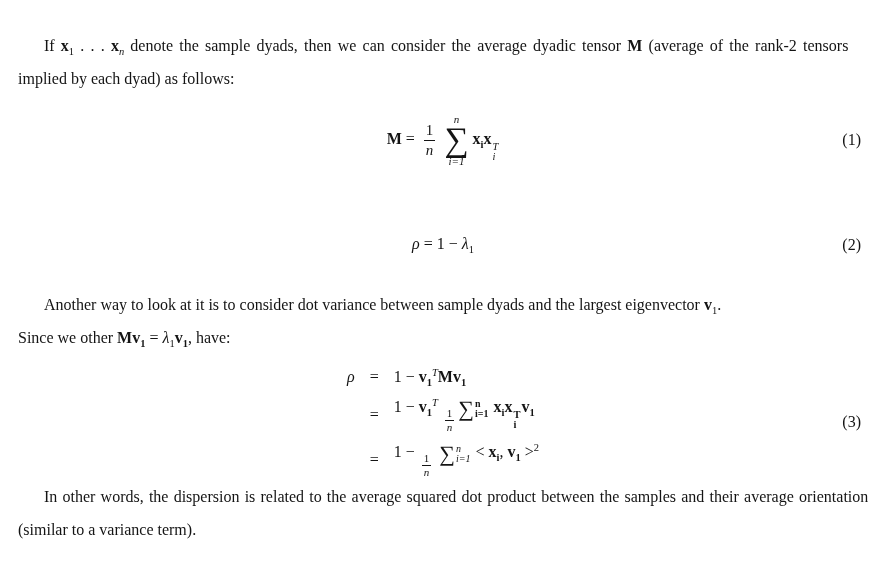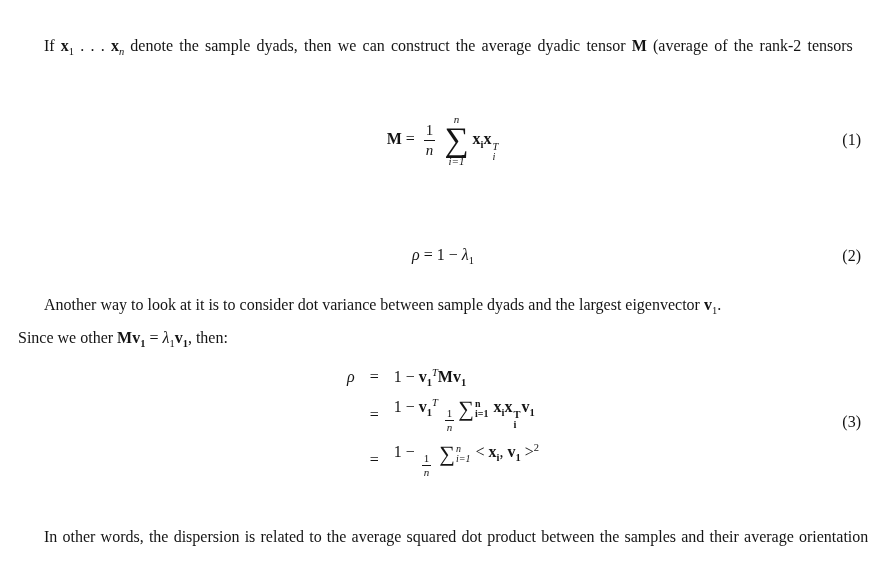--- a/index.html
+++ b/index.html
@@ -16,21 +16,21 @@
   .line {
     position: absolute;
     left: 18px;
     width: 850px;
     line-height: 33px;
     white-space: nowrap;
     text-align: left;
   }
   .indent { text-indent: 26px; }
   .ws1 { word-spacing: 2.2px; }
-  .ws2 { word-spacing: 1.2px; margin-top: 40px; }
+  .ws2 { word-spacing: 1.2px; }
 
   .b { font-weight: bold; }
   .i { font-style: italic; }
 
   .sb { font-size: 10.5px; vertical-align: -4px; }
   .sp { font-size: 10.5px; vertical-align: 6px; }
 
   
   .ss {
     display: inline-flex; flex-direction: column; align-items: flex-start;
@@ -88,45 +88,46 @@
     justify-items: start;
     white-space: nowrap;
   }
   .align3 .rel { padding: 0 2px; }
 </style>
 </head>
 <body>
 
 <div class="page">
 
-  <div class="line indent ws1" style="top:29px"><span>If </span><span class="b">x</span><span class="sb ">1</span><span> . . . </span><span class="b">x</span><span class="sb i">n</span><span> denote the sample dyads, then we can construct the average dyadic tensor </span><span class="b">M</span><span> (average of the rank-2 tensors</span></div>
+  <div class="line indent ws1" style="top:29px"><span>If </span><span class="b">x</span><span class="sb ">1</span><span> . . . </span><span class="b">x</span><span class="sb i">n</span><span> denote the sample dyads, then we can consider the average dyadic tensor </span><span class="b">M</span><span> (average of the rank-2 tensors</span></div>
+  <div class="line" style="top:62px"><span>implied by each dyad) as follows:</span></div>
 
   <div class="eqrow" style="top:108px;height:64px">
     <span class="eqmath"><span class="b">M</span><span> = </span><span class="sfrac dfrac">
           <span class="num">1</span>
           <span class="den i">n</span>
         </span><span class="bigsum">
           <span class="lim i">n</span>
           <span class="sig">∑</span>
           <span class="lim i">i=1</span>
         </span><span class="b">x</span><span class="sb b">i</span><span class="b">x</span><span class="ss">
           <span class="i">T</span>
           <span class="i">i</span>
         </span></span>
     <span class="eqnum">(1)</span>
   </div>
 
 
-  <div class="eqrow" style="top:239px;height:34px">
+  <div class="eqrow" style="top:228px;height:34px">
     <span class="eqmath"><span class="i">ρ</span><span> = 1 − </span><span class="i">λ</span><span class="sb ">1</span></span>
     <span class="eqnum">(2)</span>
   </div>
 
   <div class="line indent" style="top:288px"><span>Another way to look at it is to consider dot variance between sample dyads and the largest eigenvector </span><span class="b">v</span><span class="sb ">1</span><span>.</span></div>
-  <div class="line" style="top:321px"><span>Since we other </span><span class="b">Mv</span><span class="sb b">1</span><span> = </span><span class="i">λ</span><span class="sb ">1</span><span class="b">v</span><span class="sb b">1</span><span>, then:</span></div>
+  <div class="line" style="top:321px"><span>Since we other </span><span class="b">Mv</span><span class="sb b">1</span><span> = </span><span class="i">λ</span><span class="sb ">1</span><span class="b">v</span><span class="sb b">1</span><span>, have:</span></div>
 
   <div class="eqrow" style="top:374px;height:96px">
     <div class="align3">
       <span><span class="i">ρ</span></span>
       <span class="rel">=</span>
       <span><span>1 − </span><span class="b">v</span><span class="sb b">1</span><span class="sp i">T</span><span class="b">M</span><span class="b">v</span><span class="sb b">1</span></span>
 
       <span></span>
       <span class="rel">=</span>
       <span><span>1 − </span><span class="b">v</span><span class="sb b">1</span><span class="sp i">T</span><span> </span><span class="sfrac">
@@ -153,14 +154,15 @@
             <span class="ilims">
               <span class="i">n</span>
               <span class="i">i=1</span>
             </span>
           </span><span> &lt; </span><span class="b">x</span><span class="sb b">i</span><span>, </span><span class="b">v</span><span class="sb b">1</span><span> &gt;</span><span class="sp ">2</span></span>
     </div>
     <span class="eqnum">(3)</span>
   </div>
 
   <div class="line indent ws2" style="top:480px"><span>In other words, the dispersion is related to the average squared dot product between the samples and their average orientation</span></div>
+  <div class="line" style="top:513px"><span>(similar to a variance term).</span></div>
 
 </div>
 
 </body></html>

